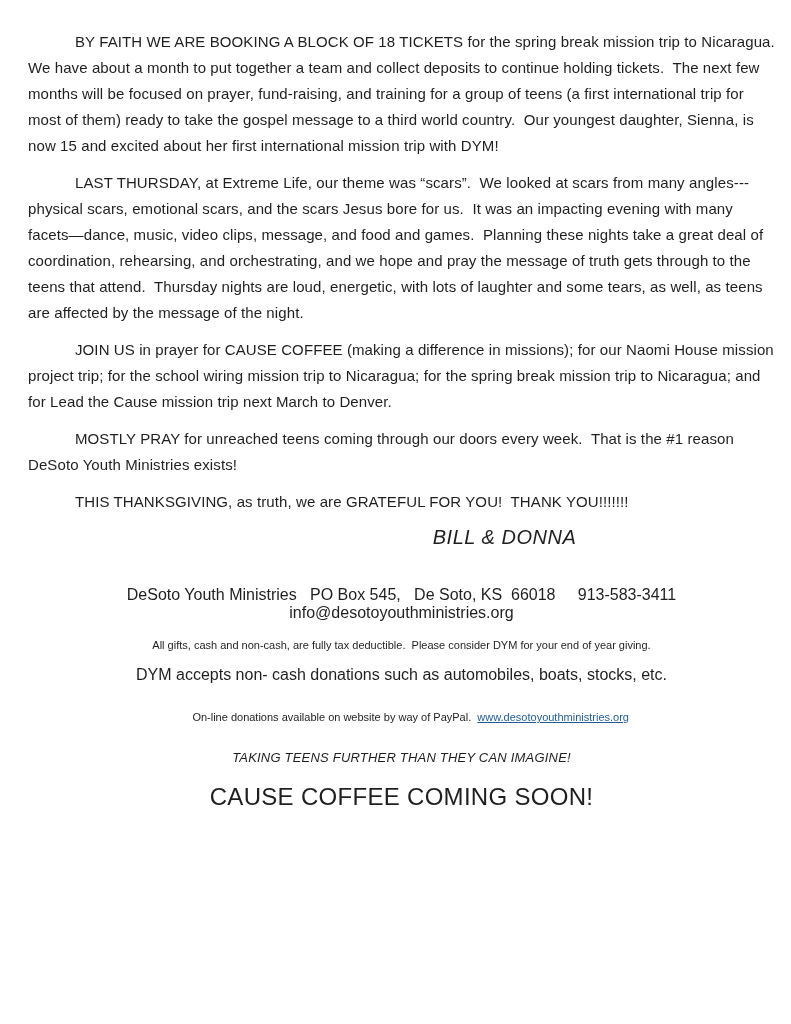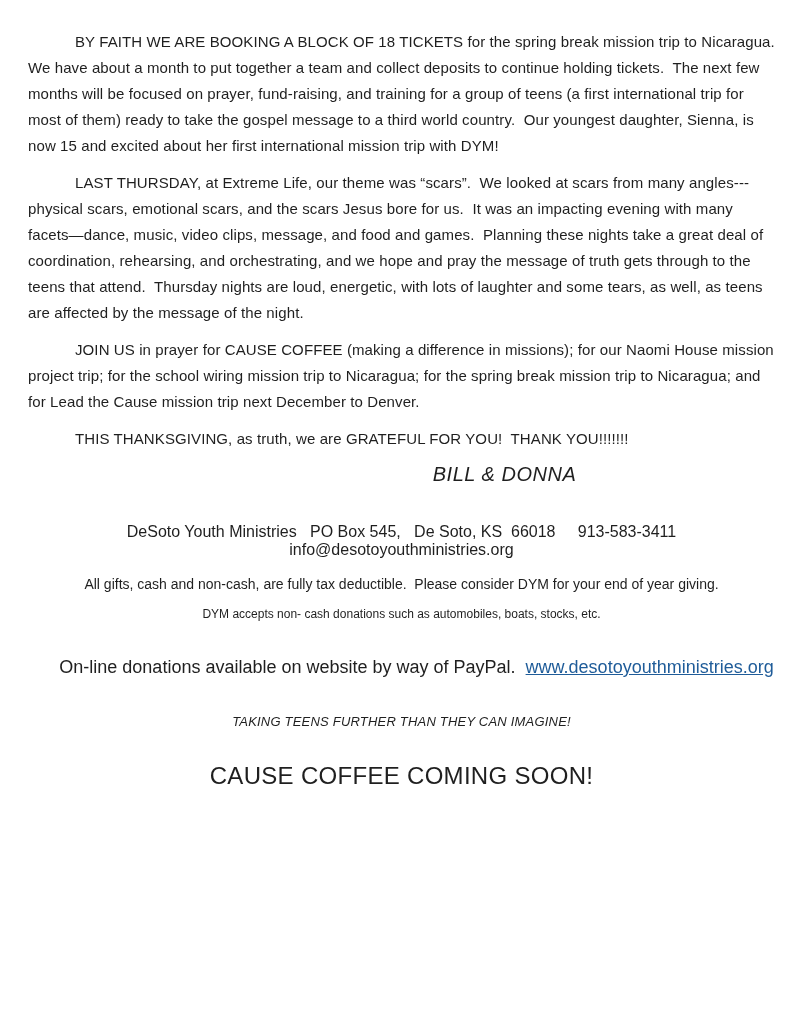--- a/index.html
+++ b/index.html
@@ -31,39 +31,40 @@
     font-style: italic;
     letter-spacing: 0.5px;
   }
   .footer {
     margin-top: 37px;
     text-align: center;
   }
   .footer .line { white-space: pre-wrap; }
   .contact-line   { font-size: 16px;   margin-bottom: 17px; }
   .programs-line  { font-size: 17.5px; margin-bottom: 16px; letter-spacing: 0.3px; }
-  .tax-line       { font-size: 14px; margin-bottom: 15px; }
-  .donations-line { font-size: 12px; margin-bottom: 15px; }
-  .online-line    { font-size: 18px; margin-bottom: 15px; }
-  .tagline-line   { font-size: 13px;   margin-bottom: 33px; font-style: italic; letter-spacing: 0.2px; }
+  .tax-line       { font-size: 11px; margin-bottom: 15px; }
+  .donations-line { font-size: 16px; margin-bottom: 15px; }
+  .online-line    { font-size: 11px; margin-bottom: 15px; }
+  .tagline-line   { font-size: 13px;   margin-bottom: 18px; font-style: italic; letter-spacing: 0.2px; }
   .coffee-line    { font-size: 24px; letter-spacing: 0.3px; }
   a.site-link {
     text-decoration: underline;
     cursor: pointer;
   }
 </style>
 </head>
 <body>
 
 <div class="page">
 
   <div>
     <p class="para">BY FAITH WE ARE BOOKING A BLOCK OF 18 TICKETS for the spring break mission trip to Nicaragua.  We have about a month to put together a team and collect deposits to continue holding tickets.  The next few months will be focused on prayer, fund-raising, and training for a group of teens (a first international trip for most of them) ready to take the gospel message to a third world country.  Our youngest daughter, Sienna, is now 15 and excited about her first international mission trip with DYM!</p>
     <p class="para">LAST THURSDAY, at Extreme Life, our theme was “scars”.  We looked at scars from many angles---physical scars, emotional scars, and the scars Jesus bore for us.  It was an impacting evening with many facets—dance, music, video clips, message, and food and games.  Planning these nights take a great deal of coordination, rehearsing, and orchestrating, and we hope and pray the message of truth gets through to the teens that attend.  Thursday nights are loud, energetic, with lots of laughter and some tears, as well, as teens are affected by the message of the night.</p>
-    <p class="para">JOIN US in prayer for CAUSE COFFEE (making a difference in missions); for our Naomi House mission project trip; for the school wiring mission trip to Nicaragua; for the spring break mission trip to Nicaragua; and for Lead the Cause mission trip next December to Denver.</p>
+    <p class="para">JOIN US in prayer for CAUSE COFFEE (making a difference in missions); for our Naomi House mission project trip; for the school wiring mission trip to Nicaragua; for the spring break mission trip to Nicaragua; and for Lead the Cause mission trip next March to Denver.</p>
+    <p class="para">MOSTLY PRAY for unreached teens coming through our doors every week.  That is the #1 reason DeSoto Youth Ministries exists!</p>
     <p class="para">THIS THANKSGIVING, as truth, we are GRATEFUL FOR YOU!  THANK YOU!!!!!!!</p>
   </div>
 
   <div class="signature">BILL &amp; DONNA</div>
 
   <div class="footer">
     <div class="line contact-line">DeSoto Youth Ministries   PO Box 545,   De Soto, KS  66018     913-583-3411   info@desotoyouthministries.org</div>
     <div class="line tax-line">All gifts, cash and non-cash, are fully tax deductible.  Please consider DYM for your end of year giving.</div>
     <div class="line donations-line">DYM accepts non- cash donations such as automobiles, boats, stocks, etc.</div>
     <div class="line online-line">

